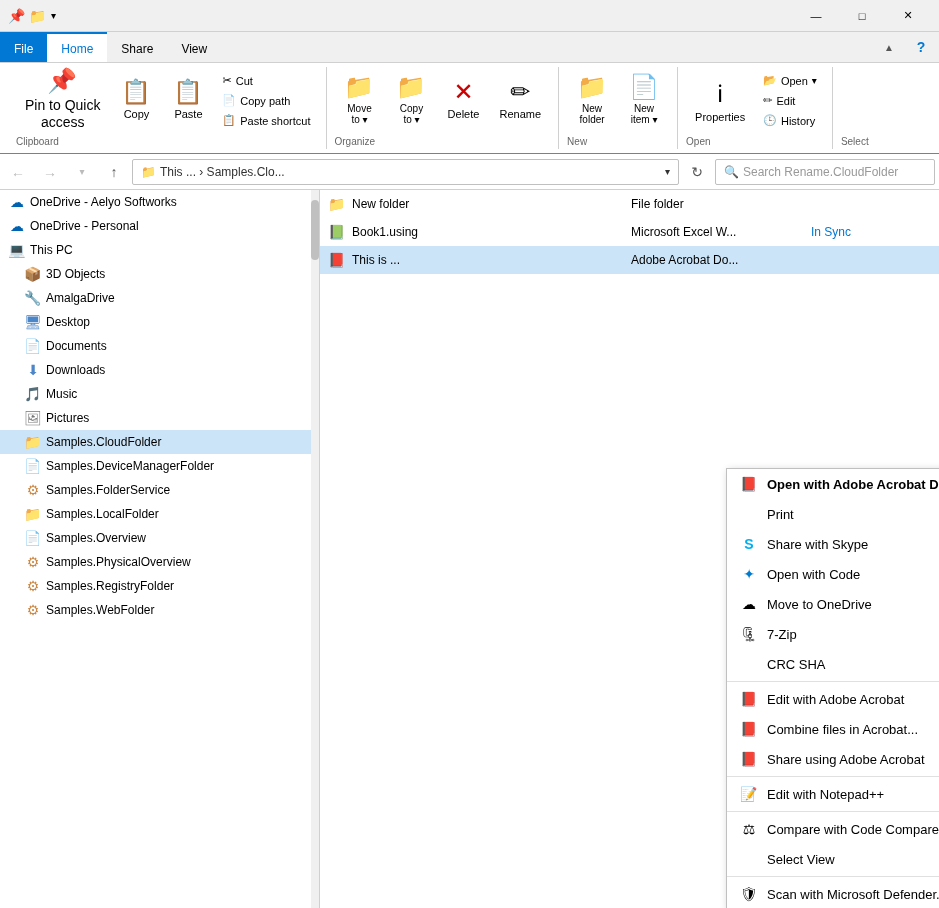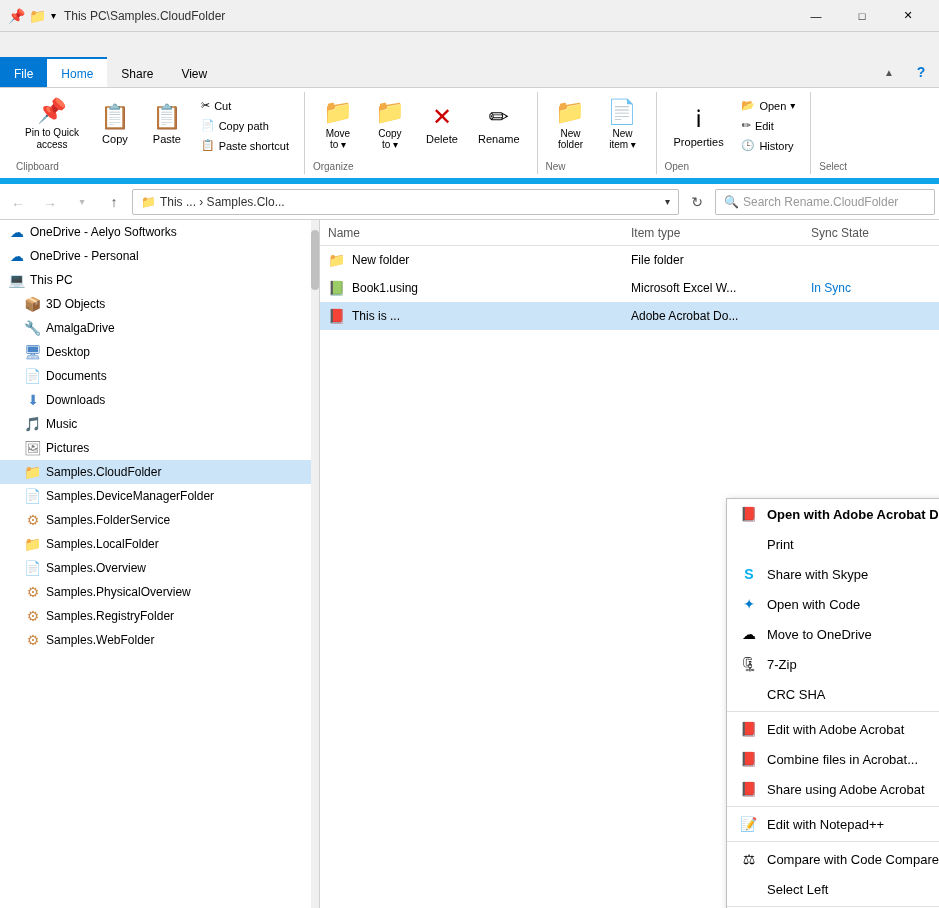--- a/index.html
+++ b/index.html
@@ -6,21 +6,21 @@
     body { font-family: 'Segoe UI', Arial, sans-serif; font-size: 12px; background: #f0f0f0; width: 939px; height: 908px; overflow: hidden; user-select: none; }
 
     
     .title-bar { background: #f0f0f0; height: 32px; display: flex; align-items: center; padding: 0 8px; border-bottom: 1px solid #d0d0d0; }
     .title-bar-icons { display: flex; align-items: center; gap: 4px; margin-right: 8px; }
     .title-text { font-size: 12px; color: #333; flex: 1; }
     .window-controls { display: flex; gap: 0; margin-left: auto; }
     .win-btn { width: 46px; height: 32px; border: none; background: transparent; cursor: pointer; font-size: 11px; display: flex; align-items: center; justify-content: center; }
 
     
-    .ribbon { background: #f0f0f0; border-bottom: 6px solid #0ea5e9; margin-top: 25px; }
+    .ribbon { background: #f0f0f0; border-bottom: 1px solid #0ea5e9; }
     .ribbon-tabs { display: flex; height: 30px; background: #f0f0f0; }
     .ribbon-tab { padding: 0 14px; line-height: 30px; cursor: pointer; font-size: 12px; border-top: 2px solid transparent; }
     .ribbon-tab.active { background: white; color: #0078d4; border-top: 2px solid #0078d4; }
     .ribbon-content { background: white; border-top: 1px solid #d0d0d0; padding: 4px 8px; display: flex; align-items: stretch; gap: 0; min-height: 80px; }
     .ribbon-group { display: flex; flex-direction: column; border-right: 1px solid #d0d0d0; padding: 0 8px; min-width: fit-content; }
     .ribbon-group:last-child { border-right: none; }
     .ribbon-group-label { font-size: 10px; color: #666; text-align: left; margin-top: auto; padding-top: 2px; padding-bottom: 2px; }
     .ribbon-buttons { display: flex; align-items: flex-start; gap: 2px; flex: 1; padding: 2px 0; }
     .ribbon-btn-large { display: flex; flex-direction: column; align-items: center; justify-content: center; padding: 4px 8px; cursor: pointer; border-radius: 3px; min-width: 50px; font-size: 11px; text-align: center; gap: 2px; height: 60px; border: 1px solid transparent; }
     .ribbon-btn-large .icon { font-size: 24px; }
@@ -70,21 +70,20 @@
   </style>
 </head>
 <body>
 
 <div class="title-bar">
   <div class="title-bar-icons">
     <span style="font-size:14px;">📌</span>
     <span style="font-size:14px;">📁</span>
     <span style="font-size:10px; cursor:pointer;">▾</span>
   </div>
-  <span class="title-text">This PC\Samples.CloudFolder</span>
   <div class="window-controls">
     <button class="win-btn">—</button>
     <button class="win-btn">□</button>
     <button class="win-btn close">✕</button>
   </div>
 </div>
 
 <div class="ribbon">
   <div class="ribbon-tabs">
     <div class="ribbon-tab file">File</div>
@@ -96,21 +95,21 @@
       <button class="nav-btn" style="color:#0078d4; font-weight:bold; font-size:14px;">?</button>
     </div>
   </div>
 
   <div class="ribbon-content">
 
     <div class="ribbon-group">
       <div class="ribbon-buttons">
         <div class="ribbon-btn-large">
           <span class="icon">📌</span>
-          <span style="font-size:10px; line-height:1.2;">Pin to Quick<br>access</span>
+          <span style="font-size:14px; line-height:1.2;">Pin to Quick<br>access</span>
         </div>
         <div class="ribbon-btn-large">
           <span class="icon">📋</span>
           <span>Copy</span>
         </div>
         <div class="ribbon-btn-large">
           <span class="icon">📋</span>
           <span>Paste</span>
         </div>
         <div class="ribbon-small-group">
@@ -292,25 +291,20 @@
           <span>Samples.WebFolder</span>
         </div>
       </div>
     <div style="width:8px; background:#f0f0f0; display:flex; flex-direction:column;">
       <div style="width:8px; height:60px; background:#c0c0c0; border-radius:4px; margin-top:10px;"></div>
     </div>
   </div>
 
   <div class="file-list" style="position:relative;">
 
-    <div class="file-list-header">
-      <span class="col-name">Name</span>
-      <span class="col-type">Item type</span>
-      <span class="col-sync">Sync State</span>
-    </div>
 
     <div id="file-items">
         <div class="file-item">
           <div style="flex: 1 1 0%; display: flex; align-items: center; min-width: 200px;">
             <span class="file-icon">📁</span>
             <span>New folder</span>
           </div>
           <div style="width: 180px;">File folder</div>
           <div style="width: 120px; color: rgb(0, 120, 212);"></div>
         </div>
@@ -379,21 +373,21 @@
           <span class="ctx-icon">📝</span>
           <span>Edit with Notepad++</span>
         </div>
         <div class="ctx-separator"></div>
         <div class="ctx-item">
           <span class="ctx-icon">⚖</span>
           <span>Compare with Code Compare</span>
         </div>
         <div class="ctx-item">
           <span class="ctx-icon"></span>
-          <span>Select Left</span>
+          <span>Select View</span>
         </div>
         <div class="ctx-separator"></div>
         <div class="ctx-item">
           <span class="ctx-icon">🛡</span>
           <span>Scan with Microsoft Defender...</span>
         </div>
       </div>
 
   </div>
 </div>

